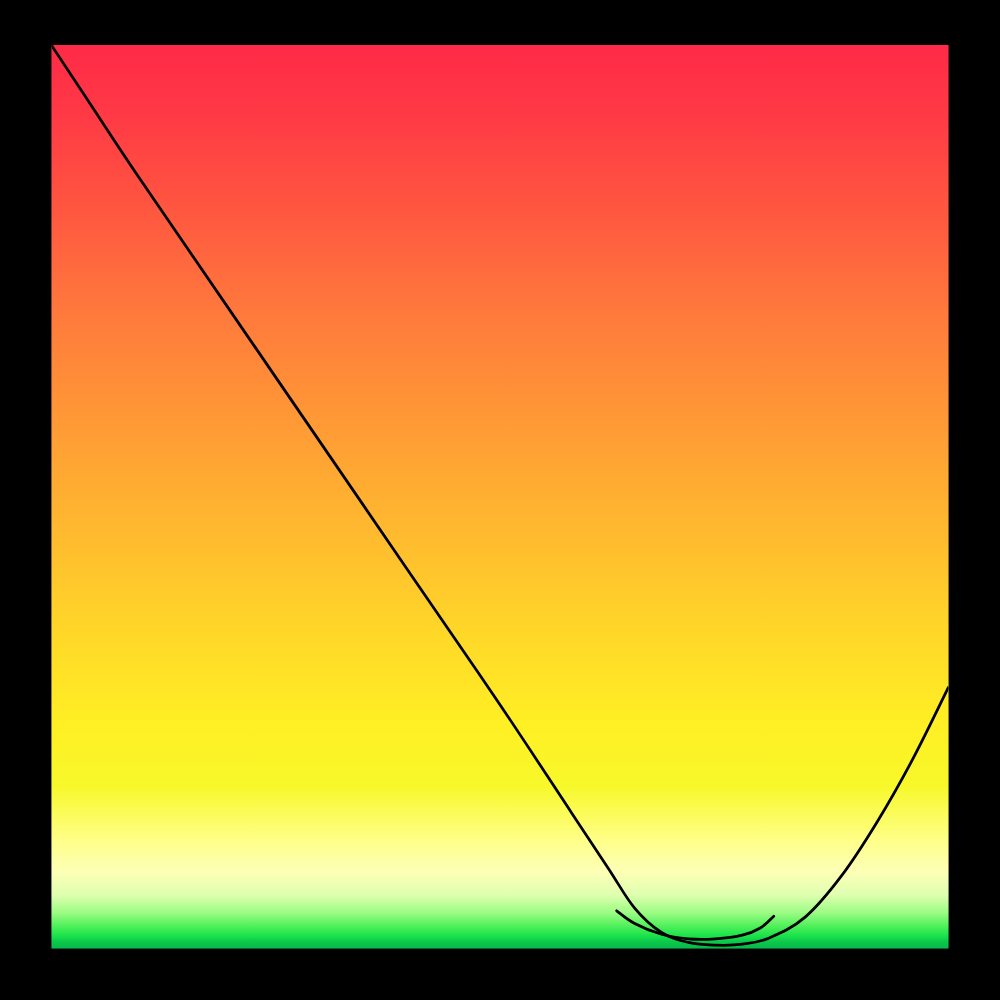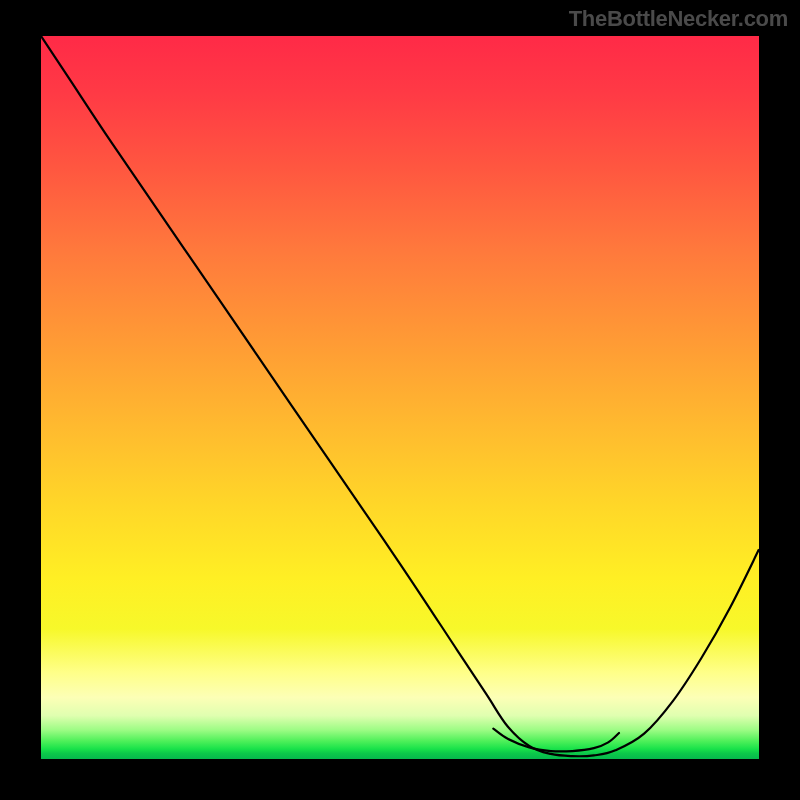--- a/index.html
+++ b/index.html
@@ -47,21 +47,20 @@
     );
   }
   .curve { position: absolute; inset: 0; }
   .curve path { stroke: #000; stroke-width: 2.2; fill: none; }
   .marker { stroke: #da6a66; stroke-width: 8; stroke-linecap: round; fill: none; }
 </style>
 </head>
 <body>
 <div class="wrap">
 
-  <div class="brand">TheBottleNecker.com</div>
 
   <div class="plot">
     <div class="gradient"></div>
 
     <svg class="curve" viewBox="0 0 718 723" preserveAspectRatio="none">
       <path d="M 0.00 0.00 C 5.17 7.81, 15.80 23.86, 28.72 43.38 C 41.64 62.90, 51.12 77.87, 71.80 108.45 C 92.48 139.03, 117.75 175.54, 143.60 213.29 C 169.45 251.03, 189.55 280.38, 215.40 318.12 C 241.25 355.86, 261.35 385.21, 287.20 422.96 C 313.05 460.70, 335.74 493.30, 359.00 527.79 C 382.26 562.28, 400.93 591.12, 416.44 614.55 C 431.95 637.98, 436.11 644.27, 445.16 657.93 C 454.21 671.59, 458.95 681.09, 466.70 690.47 C 474.45 699.84, 480.49 705.04, 488.24 709.99 C 495.99 714.93, 502.03 716.12, 509.78 717.94 C 517.53 719.76, 523.57 719.85, 531.32 720.11 C 539.07 720.37, 545.11 720.43, 552.86 719.38 C 560.61 718.34, 565.35 718.23, 574.40 714.32 C 583.45 710.42, 592.78 706.54, 603.12 697.70 C 613.46 688.85, 621.50 678.82, 631.84 665.16 C 642.18 651.50, 650.22 638.70, 660.56 621.78 C 670.90 604.86, 678.94 590.69, 689.28 571.17 C 699.62 551.65, 712.83 523.74, 718.00 513.33"></path>
       <path class="marker" d="M 452.34 692.63 C 454.92 694.46, 460.24 699.37, 466.70 702.76 C 473.16 706.14, 480.49 709.22, 488.24 711.43 C 495.99 713.64, 502.03 714.40, 509.78 715.05 C 517.53 715.70, 523.57 715.57, 531.32 715.05 C 539.07 714.53, 546.40 713.72, 552.86 712.15 C 559.32 710.59, 562.70 709.10, 567.22 706.37 C 571.74 703.64, 576.05 698.66, 577.99 696.97"></path>
     </svg>
   </div>
 

